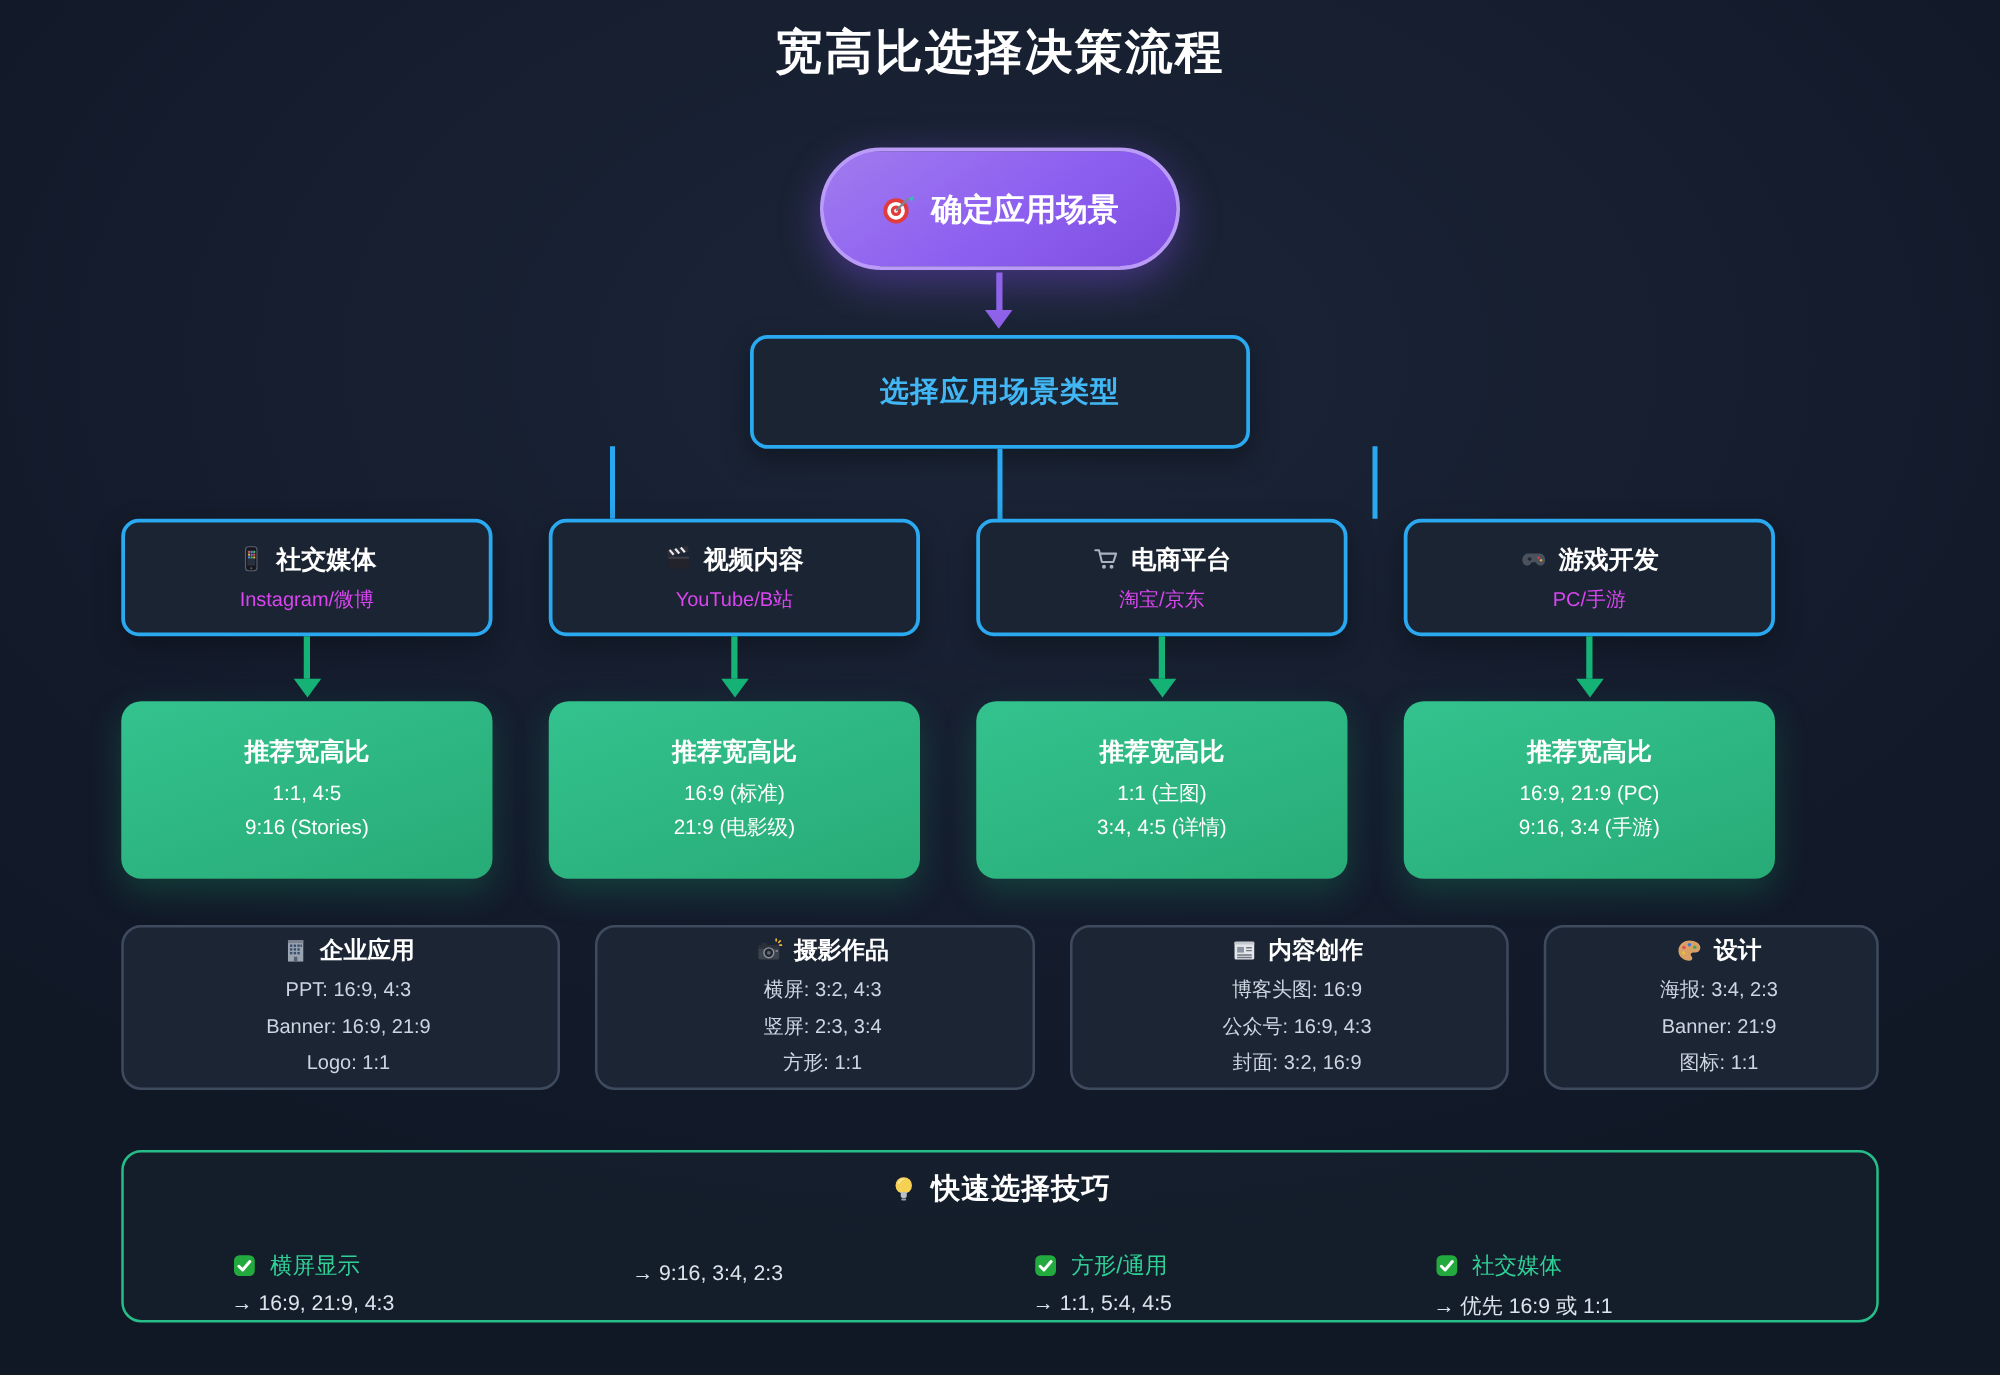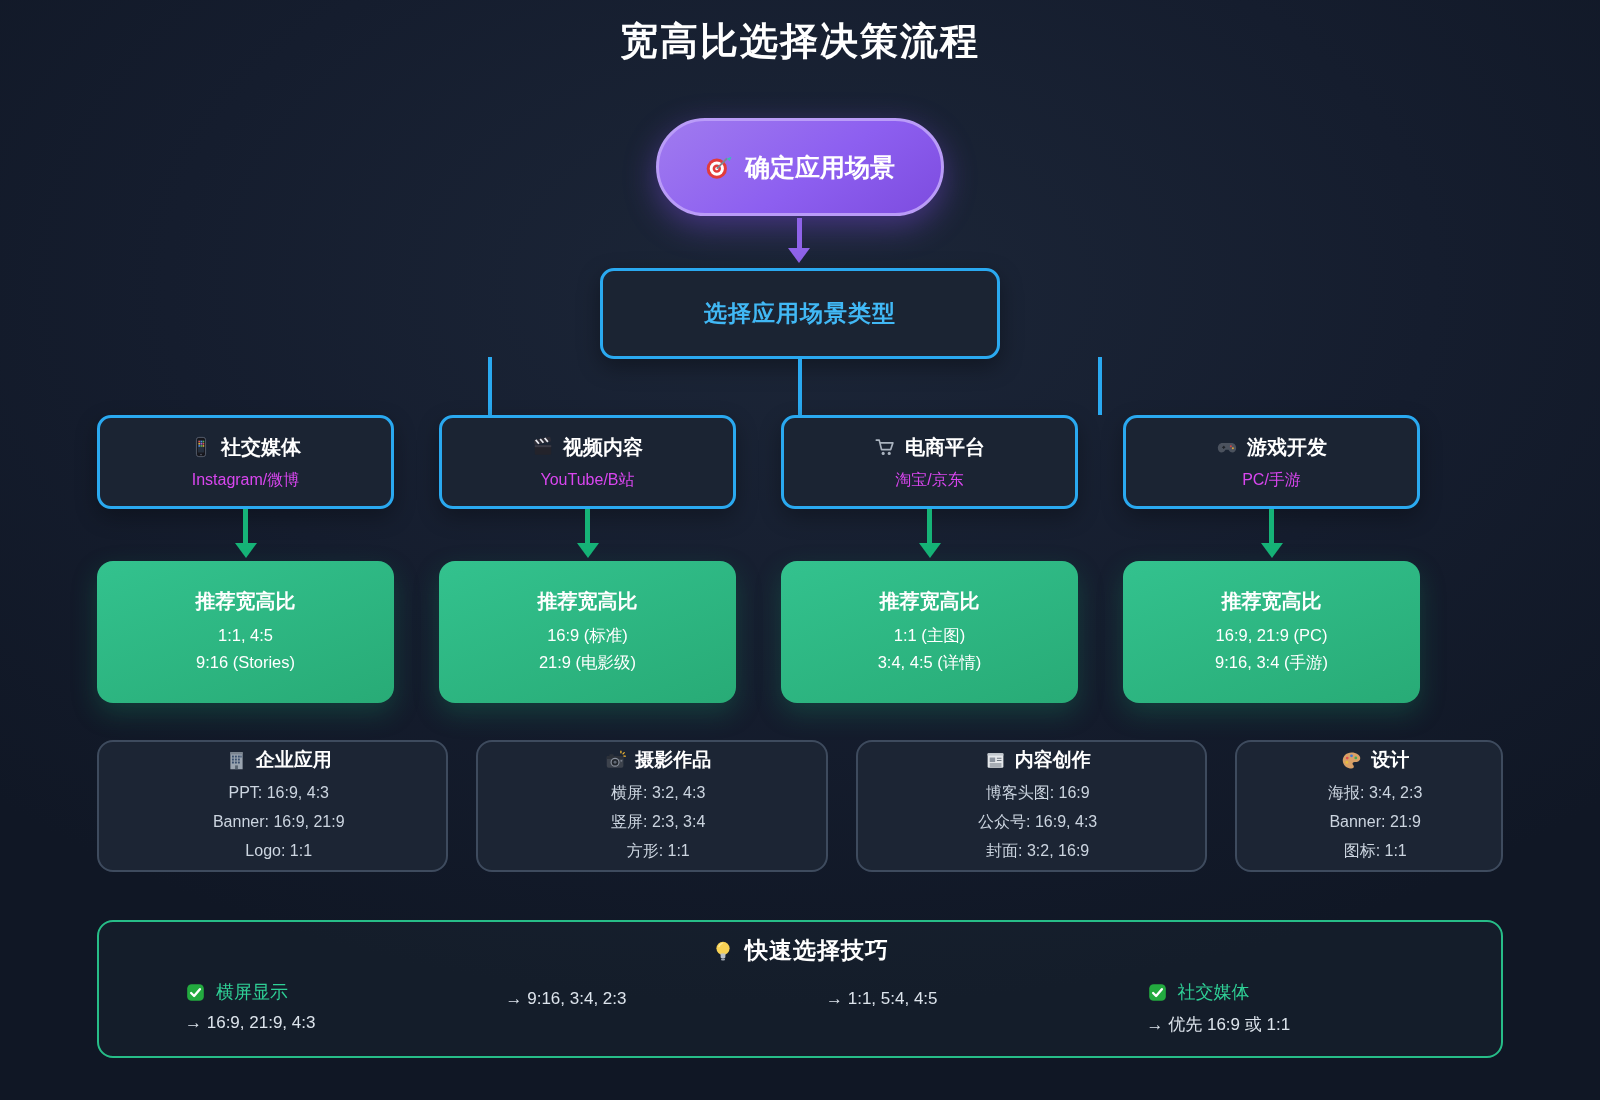--- a/index.html
+++ b/index.html
@@ -70,21 +70,21 @@
   .ititle{font-size:19px;font-weight:700;color:#fff;display:flex;gap:9px;align-items:center;margin-bottom:5px;}
   .iline{font-size:16px;color:#ccd5e0;line-height:29px;}
   
   .tips{
     position:absolute;left:97px;top:920px;width:1406px;height:138px;box-sizing:border-box;
     background:rgba(38,54,66,.22);border:2.5px solid #27bd88;border-radius:16px;
   }
   .tips-title{margin-top:13px;font-size:23px;font-weight:700;color:#fff;
     display:flex;justify-content:center;align-items:center;gap:10px;letter-spacing:1px;}
   .tips-grid{margin-top:14px;padding:0 60px;display:grid;grid-template-columns:repeat(4,1fr);}
-  .tip{padding-left:26px;}
+  .tip{padding-left:26px;margin-top:20px;}
   .tip-head{display:flex;gap:10px;align-items:center;font-size:18px;font-weight:500;color:#2fd096;}
   .tip-val{margin-top:9px;font-size:17px;color:#dde4ec;}
   
   .ic{display:inline-flex;align-items:center;justify-content:center;}
   .ic svg{width:100%;height:100%;display:block;}
 </style>
 </head>
 <body>
 
 <div class="stage">
@@ -333,20 +333,29 @@
               </svg>
             </span>
             <span>横屏显示</span>
           </div>
           <div class="tip-val">→ 16:9, 21:9, 4:3</div>
         </div>
         <div class="tip">
           <div class="tip-val">→ 9:16, 3:4, 2:3</div>
         </div>
         <div class="tip">
+          <div class="tip-head">
+            <span class="ic" style="height: 21px; width: 21px;">
+              <svg viewBox="0 0 24 24">
+                <rect x="2.5" y="2.5" width="19" height="19" rx="5" fill="#23aa3f"></rect>
+                <path d="M7 12.6l3.4 3.4L17 8.3" stroke="#fff" stroke-width="2.7" fill="none" stroke-linecap="round" stroke-linejoin="round"></path>
+              </svg>
+            </span>
+            <span>方形/通用</span>
+          </div>
           <div class="tip-val">→ 1:1, 5:4, 4:5</div>
         </div>
         <div class="tip">
           <div class="tip-head">
             <span class="ic" style="height: 21px; width: 21px;">
               <svg viewBox="0 0 24 24">
                 <rect x="2.5" y="2.5" width="19" height="19" rx="5" fill="#23aa3f"></rect>
                 <path d="M7 12.6l3.4 3.4L17 8.3" stroke="#fff" stroke-width="2.7" fill="none" stroke-linecap="round" stroke-linejoin="round"></path>
               </svg>
             </span>

